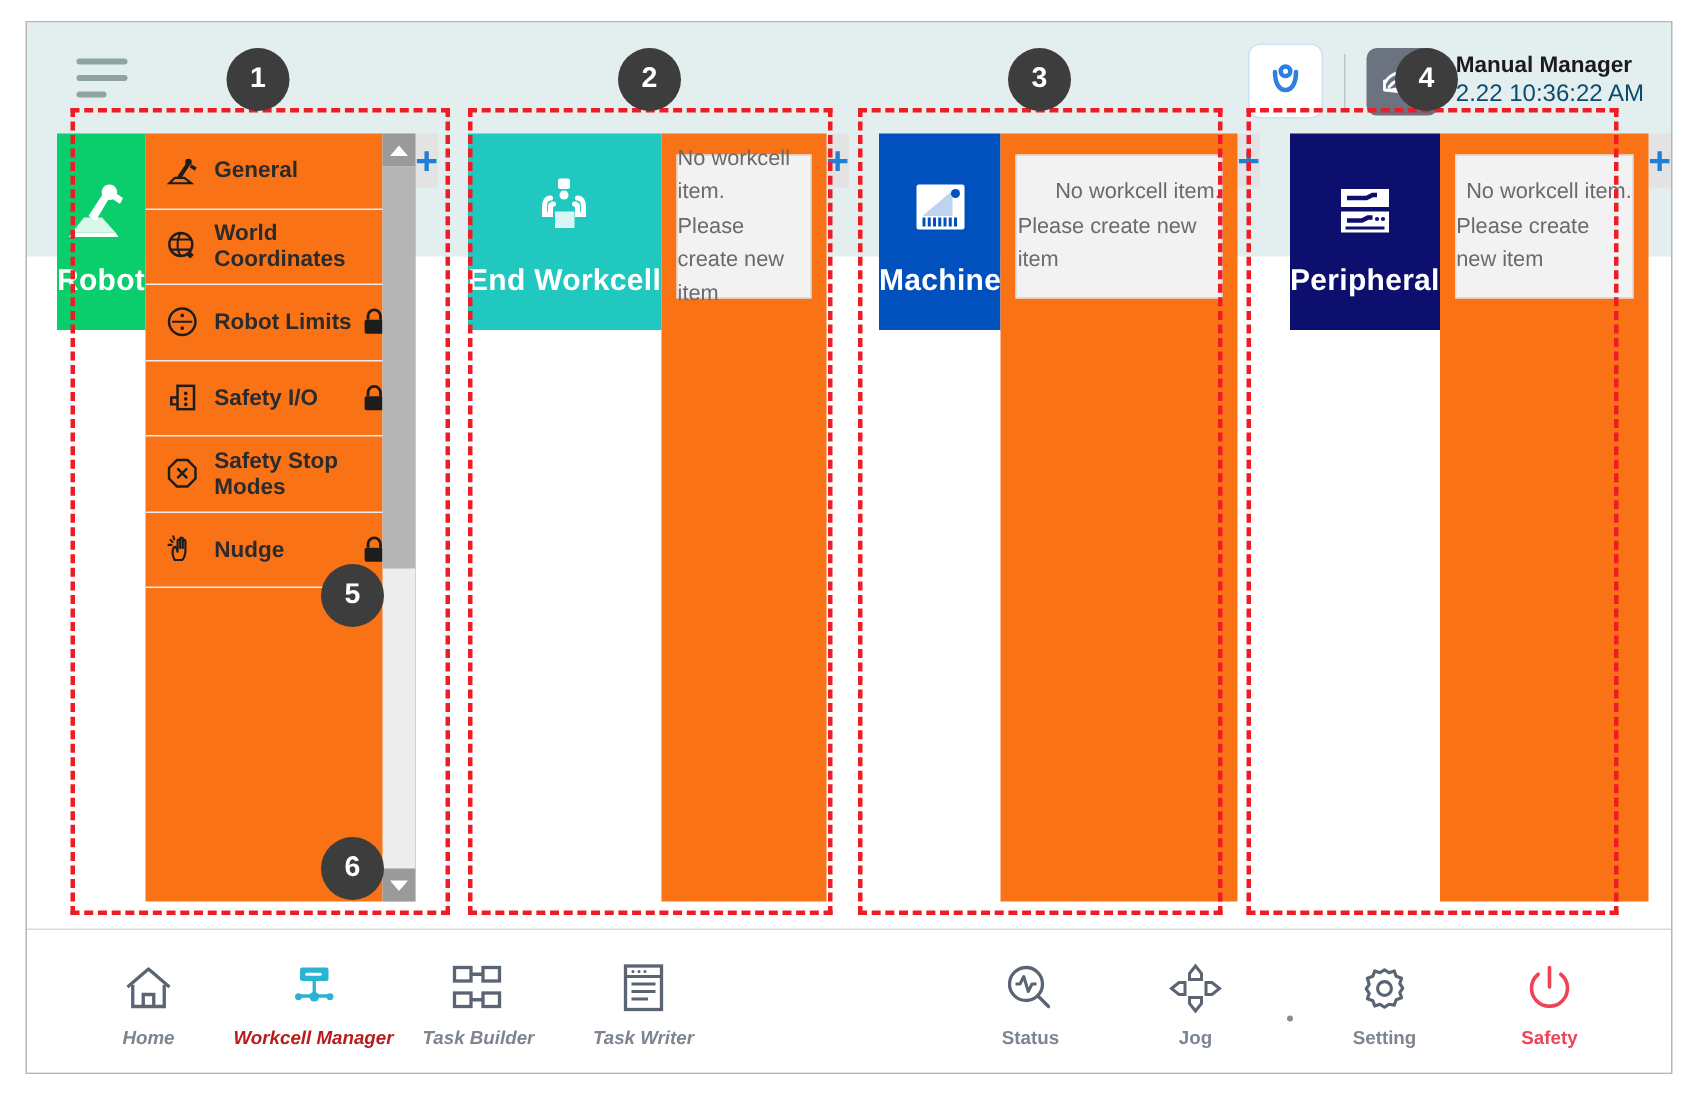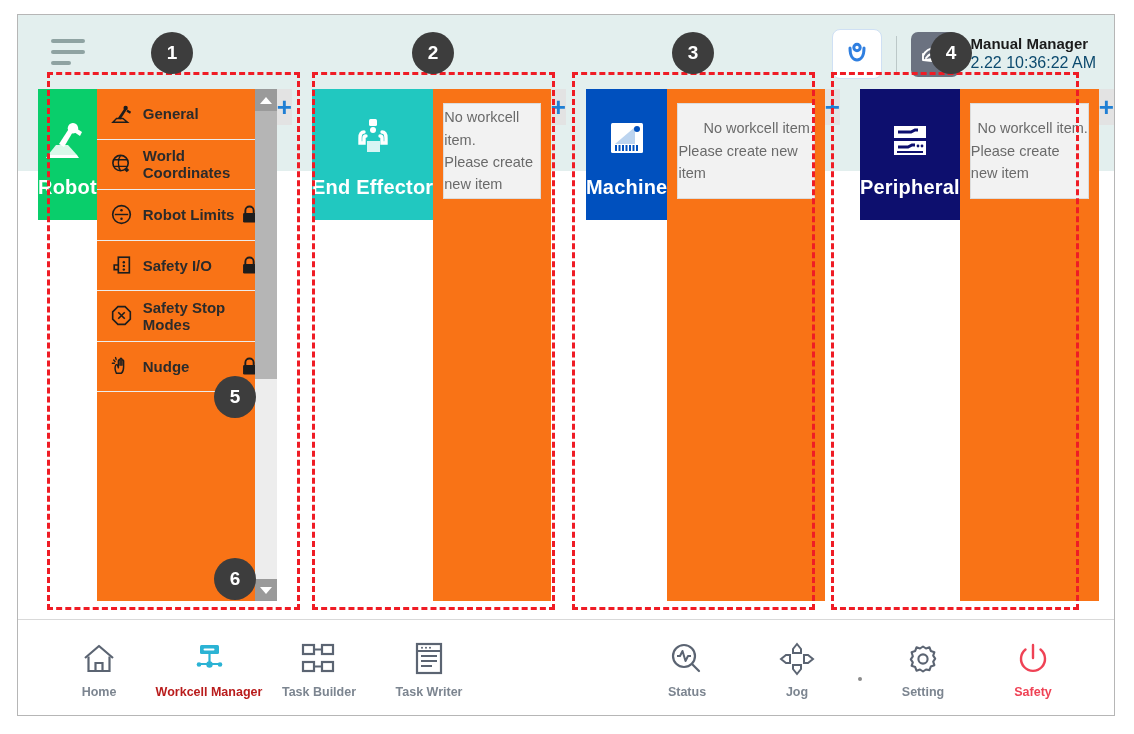--- a/index.html
+++ b/index.html
@@ -108,21 +108,21 @@
   .caret{width:0;height:0;border-left:6px solid transparent;border-right:6px solid transparent;}
   .caret.up{border-bottom:7px solid #ffffff;}
   .caret.down{border-top:7px solid #ffffff;}
 
   
   .nav{
     position:absolute;left:0;bottom:0;width:100%;height:95px;
     border-top:1px solid #d9d9d9;background:#ffffff;
     display:flex;align-items:center;
   }
-  .nav-left{display:flex;align-items:flex-end;margin-left:26px;}
+  .nav-left{display:flex;align-items:flex-end;margin-left:26px;font-style:italic;}
   .nav-right{display:flex;align-items:center;margin-left:auto;margin-right:26px;}
   .nav-item{
     width:110px;display:flex;flex-direction:column;align-items:center;justify-content:center;
     cursor:pointer;
   }
   .nav-item .nicon{height:44px;display:flex;align-items:center;justify-content:center;}
   .nav-item .nlabel{font-size:12.5px;font-weight:bold;color:#7c8590;margin-top:4px;}
   .nav-item.active .nlabel{color:#b91c1c;}
   .nav-item.power .nlabel{color:#ef4255;}
   .nav-dot{width:4px;height:4px;border-radius:50%;background:#8b8b8b;margin:22px 6px 0 6px;}
@@ -304,21 +304,21 @@
       <div class="tile" style="background:#21C8C0">
         <div class="ticon">
           <svg width="44" height="46" viewBox="0 0 44 46">
             <rect x="18" y="3" width="8" height="7" rx="1.5" fill="#ffffff"></rect>
             <circle cx="22" cy="14" r="3" fill="#ffffff"></circle>
             <path d="M13 16c-3 0-4 3-4 6v5h4v-5c0-1 .5-2 2-2" fill="none" stroke="#ffffff" stroke-width="3.4" stroke-linecap="round"></path>
             <path d="M31 16c3 0 4 3 4 6v5h-4v-5c0-1-.5-2-2-2" fill="none" stroke="#ffffff" stroke-width="3.4" stroke-linecap="round"></path>
             <path d="M16 25h13v11H16Z" fill="#ffffff" opacity="0.82"></path>
           </svg>
         </div>
-        <div class="tlabel">End Effector</div>
+        <div class="tlabel">End Workcell</div>
       </div>
       <div class="body">
         <div class="empty">
           <div>No workcell item.</div>
           <div>Please create new item</div>
         </div>
       </div>
       <div class="addbar">+</div>
     </div>
 

